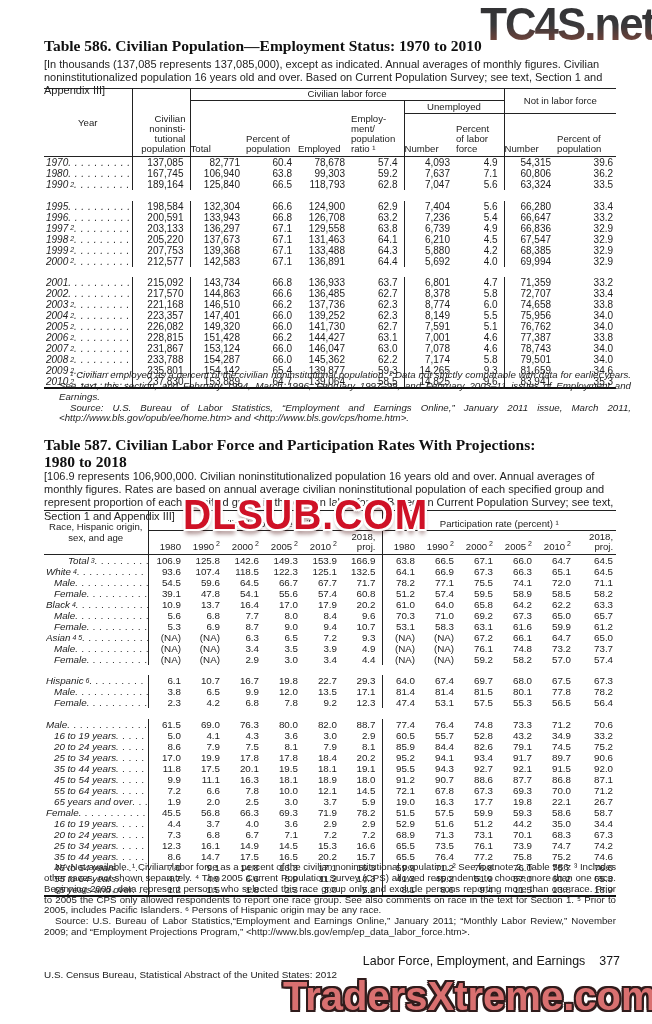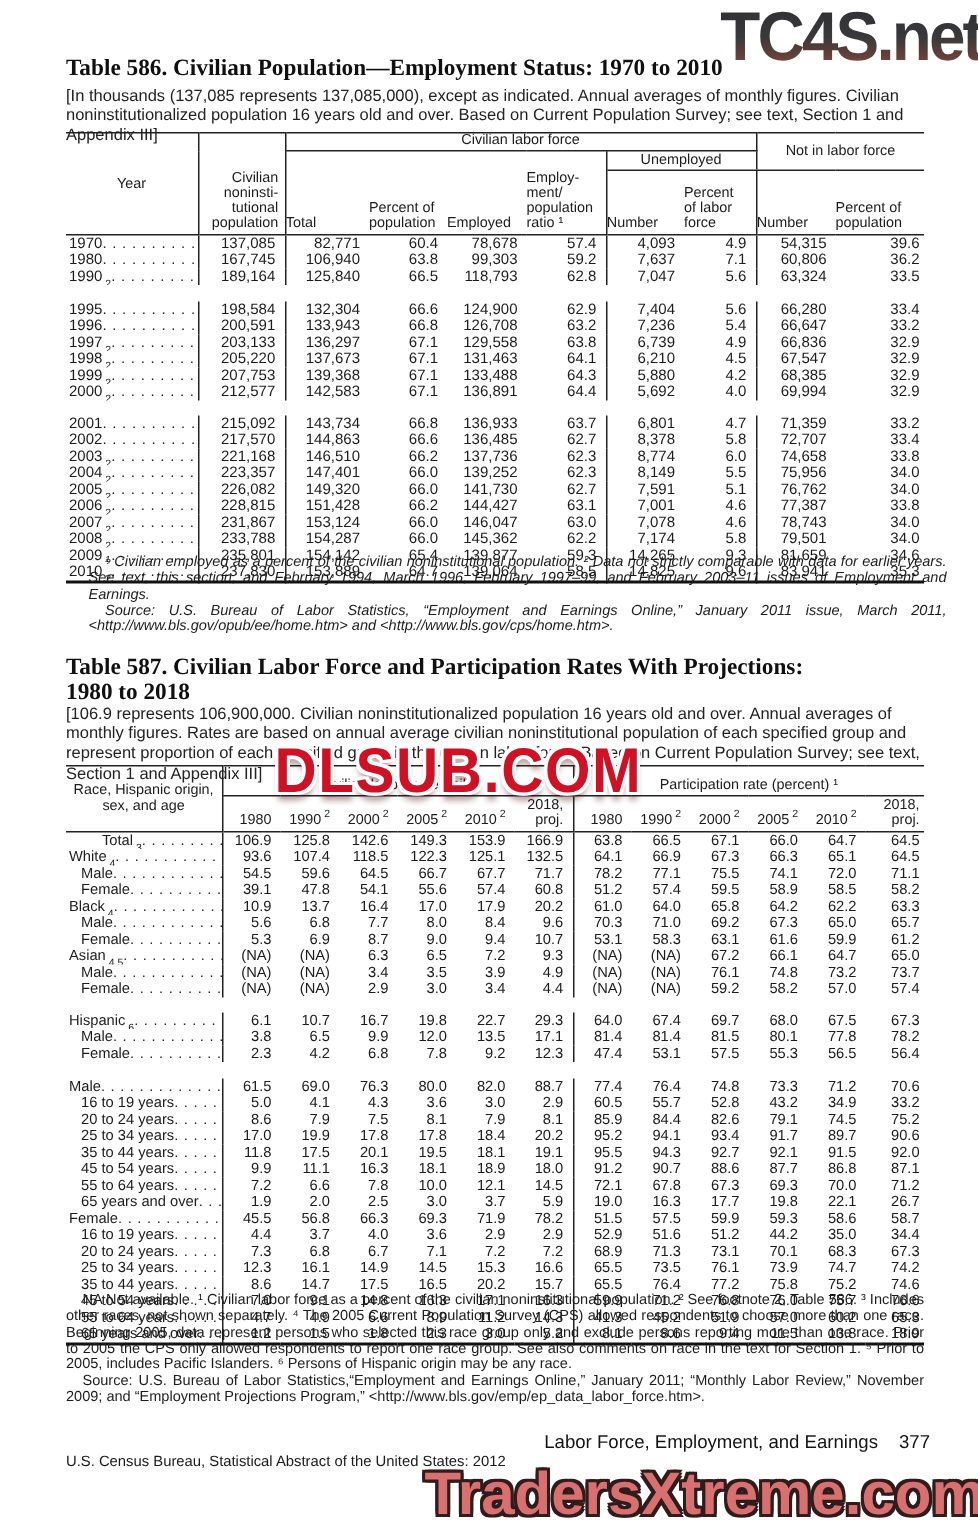--- a/index.html
+++ b/index.html
@@ -23,21 +23,21 @@
   .group{text-align:center;vertical-align:bottom;padding-bottom:1px;}
   .notin{vertical-align:middle;}
   .pre{white-space:pre-line;margin-top:32px;}
   .stubh{text-align:center;vertical-align:middle;}
   .civpop{text-align:right;vertical-align:bottom;padding-right:4px;padding-bottom:2px;}
   .collbl{text-align:left;vertical-align:bottom;padding-right:6px;padding-bottom:2px;}
   .collbl.last{padding-right:3px;}
   td.num{text-align:right;padding-right:6px;}
   td.num.last{padding-right:3px;}
   td.stub{padding-left:2px;}
-  .sflex{display:flex;align-items:flex-end;overflow:hidden;white-space:nowrap;}
+  .sflex{display:flex;align-items:center;overflow:hidden;white-space:nowrap;font-style:italic;}
   .lead{flex:1;overflow:hidden;color:#222;}
   .lead::after{content:" . . . . . . . . . . . . . . . . . . . . . . . .";letter-spacing:.5px;}
   sup{font-size:7px;line-height:0;}
   #t586 tbody tr{height:10.4px;} #t586{font-size:10px;}
   #t587 tbody tr{height:10.3px;} #t587{font-size:9.8px;}
   #t587 thead th.ych{text-align:right;vertical-align:bottom;padding-right:6px;padding-bottom:2px;}
   #t587 thead th.ych.last{padding-right:3px;}
   tr.gap{height:9px;}
   tr.bold{font-weight:bold;}
   .ind1 .sflex{padding-left:8px;}

